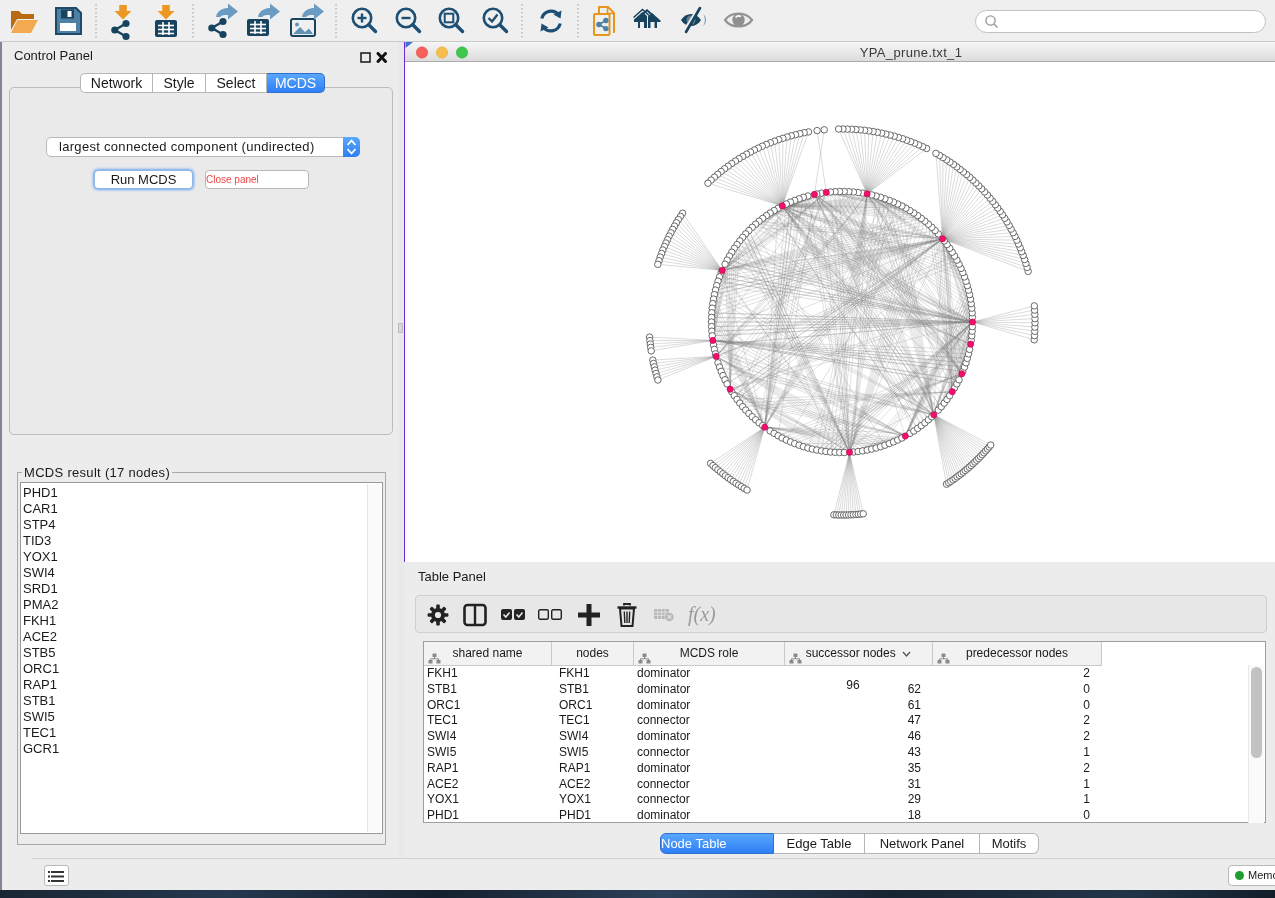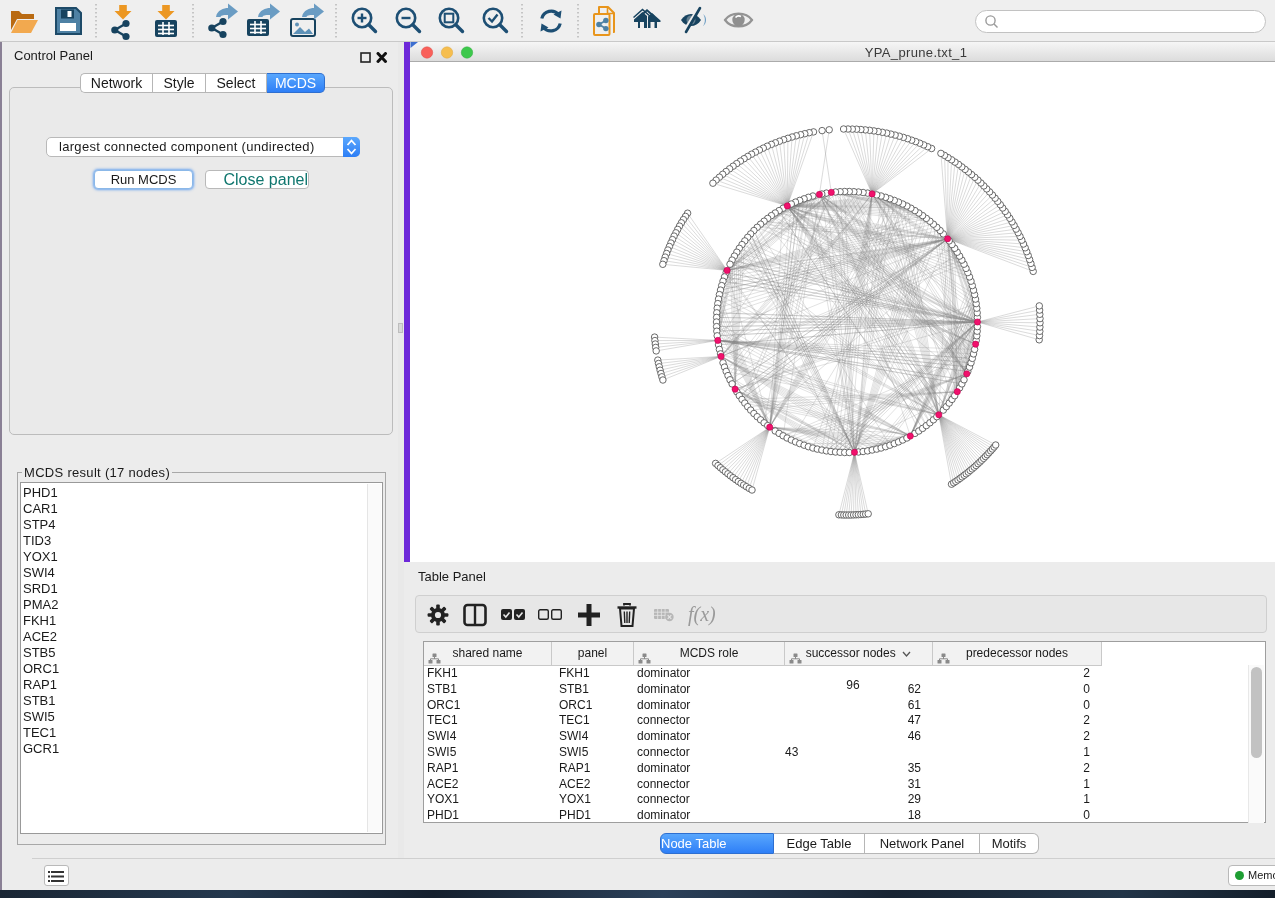--- a/index.html
+++ b/index.html
@@ -179,37 +179,37 @@
     <div class="abs" style="left:12px;top:0;line-height:18px;font-size:13px;letter-spacing:0.3px;color:#1a1a1a;">largest connected component (undirected)</div>
     <div class="abs" style="right:-1px;top:-1px;width:17px;height:20px;background:linear-gradient(#5BA8FD,#2D7EF6);border-radius:0 5px 5px 0;">
       <svg width="17" height="20">
           <path d="M4.5 8 L8.5 3.5 L12.5 8" fill="none" stroke="#fff" stroke-width="1.8"></path>
           <path d="M4.5 12 L8.5 16.5 L12.5 12" fill="none" stroke="#fff" stroke-width="1.8"></path>
         </svg>
     </div>
   </div>
 
   <div class="abs" style="left:92px;top:128px;width:99px;height:19px;background:#fff;border:1px solid #8BB8E8;border-radius:4px;box-shadow:0 0 2.5px 1px rgba(80,150,240,.8);text-align:center;line-height:17px;font-size:13px;color:#1a1a1a;">Run MCDS</div>
-  <div class="abs" style="left:203px;top:128px;width:104px;height:19px;background:#fff;border:1px solid #B9B9B9;border-radius:4px;text-align:right;line-height:17px;font-size:16px;color:#0f766e;">Close panel</div>
+  <div class="abs" style="left:203px;top:128px;width:104px;height:19px;background:#fff;border:1px solid #B9B9B9;border-radius:4px;text-align:left;line-height:17px;font-size:10px;color:#ef4444;">Close panel</div>
 
   <div class="abs" style="left:15px;top:423px;width:369px;height:380px;">
     <fieldset style="border:1px solid #A8A8A8;border-radius:0;width:100%;height:100%;padding:0;">
       <legend style="font-size:13px;letter-spacing:0.3px;color:#1a1a1a;margin-left:4px;padding:0 2px;">MCDS result (17 nodes)</legend>
       <div style="position:absolute;left:3px;top:17px;width:363px;height:352px;background:#fff;border:1px solid #999;">
         <div style="padding:2px 0 0 2px;font-size:13px;line-height:16px;color:#1a1a1a;">PHD1<br>CAR1<br>STP4<br>TID3<br>YOX1<br>SWI4<br>SRD1<br>PMA2<br>FKH1<br>ACE2<br>STB5<br>ORC1<br>RAP1<br>STB1<br>SWI5<br>TEC1<br>GCR1</div>
         <div style="position:absolute;right:1px;top:1px;width:14px;height:348px;background:#FAFAFA;border-left:1px solid #E5E5E5;"></div>
       </div>
     </fieldset>
   </div>
 </div>
 
 <div class="abs" style="left:398px;top:42px;width:6px;height:816px;background:#E9E9E9;"></div>
 <div class="abs" style="left:398px;top:323px;width:5px;height:10px;background:#D8D8D8;border:1px solid #BDBDBD;"></div>
 
-<div class="abs" style="left:404px;top:42px;width:871px;height:520px;background:#fff;border-left:6px solid #6d28d9;text-decoration:underline;">
+<div class="abs" style="left:404px;top:42px;width:871px;height:520px;background:#fff;border-left:1px solid #6d28d9;text-decoration:underline;">
   <div class="abs" style="left:0;top:0;width:871px;height:20px;background:linear-gradient(#F6F6F6,#DCDCDC);border-bottom:1px solid #ABABAB;">
     <svg width="80" height="20" style="position:absolute;left:0;top:0">
       <path d="M0.5 0 L8 0 L0.5 6 Z" fill="#3D6FD0"></path>
     </svg>
     <svg width="80" height="20" style="position:absolute;left:10px;top:0">
       <circle cx="7" cy="10.5" r="5.7" fill="#F9605A" stroke="#DF4943" stroke-width="0.5"></circle>
       <circle cx="27" cy="10.5" r="5.7" fill="#F6BE4F" stroke="#DFA73B" stroke-width="0.5"></circle>
       <circle cx="47" cy="10.5" r="5.7" fill="#3DC84C" stroke="#2DAD3C" stroke-width="0.5"></circle>
     </svg>
     <div class="abs" style="left:356px;top:3px;width:300px;text-align:center;font-size:13px;letter-spacing:0.35px;color:#3a3a3a;">YPA_prune.txt_1</div>
@@ -647,21 +647,21 @@
   </div>
 
   <div class="abs" style="left:19px;top:79px;width:843px;height:182px;background:#fff;border:1px solid #9E9E9E;overflow:hidden;">
     <div style="display:flex;height:24px;font-size:12px;color:#1a1a1a;">
       <div style="position:relative;width:128px;background:#F2F2F2;border-right:1px solid #C9C9C9;border-bottom:1px solid #C9C9C9;text-align:center;line-height:22px;"><span style="position:absolute;left:4px;top:6px;"><svg width="13" height="11" style="vertical-align:-1px">
               <rect x="4.5" y="0.5" width="4" height="3.5" rx="0.5" fill="#8a8a8a"></rect>
               <rect x="0.5" y="7" width="4" height="3.5" rx="0.5" fill="#8a8a8a"></rect>
               <rect x="8.5" y="7" width="4" height="3.5" rx="0.5" fill="#8a8a8a"></rect>
               <path d="M6.5 4 L6.5 6 M2.5 7 L2.5 5.8 L10.5 5.8 L10.5 7" stroke="#8a8a8a" fill="none"></path>
             </svg></span>shared name</div>
-      <div style="width:82px;background:#F2F2F2;border-right:1px solid #C9C9C9;border-bottom:1px solid #C9C9C9;text-align:center;line-height:22px;">panel</div>
+      <div style="width:82px;background:#F2F2F2;border-right:1px solid #C9C9C9;border-bottom:1px solid #C9C9C9;text-align:center;line-height:22px;">nodes</div>
       <div style="position:relative;width:151px;background:#F2F2F2;border-right:1px solid #C9C9C9;border-bottom:1px solid #C9C9C9;text-align:center;line-height:22px;"><span style="position:absolute;left:4px;top:6px;"><svg width="13" height="11" style="vertical-align:-1px">
               <rect x="4.5" y="0.5" width="4" height="3.5" rx="0.5" fill="#8a8a8a"></rect>
               <rect x="0.5" y="7" width="4" height="3.5" rx="0.5" fill="#8a8a8a"></rect>
               <rect x="8.5" y="7" width="4" height="3.5" rx="0.5" fill="#8a8a8a"></rect>
               <path d="M6.5 4 L6.5 6 M2.5 7 L2.5 5.8 L10.5 5.8 L10.5 7" stroke="#8a8a8a" fill="none"></path>
             </svg></span>MCDS role</div>
       <div style="position:relative;width:148px;background:#F2F2F2;border-right:1px solid #C9C9C9;border-bottom:1px solid #C9C9C9;text-align:center;line-height:22px;"><span style="position:absolute;left:4px;top:6px;"><svg width="13" height="11" style="vertical-align:-1px">
               <rect x="4.5" y="0.5" width="4" height="3.5" rx="0.5" fill="#8a8a8a"></rect>
               <rect x="0.5" y="7" width="4" height="3.5" rx="0.5" fill="#8a8a8a"></rect>
               <rect x="8.5" y="7" width="4" height="3.5" rx="0.5" fill="#8a8a8a"></rect>
@@ -709,21 +709,21 @@
       <div style="width:128px;padding-left:3px;">SWI4</div>
       <div style="width:82px;padding-left:7px;">SWI4</div>
       <div style="width:151px;padding-left:3px;">dominator</div>
       <div style="width:148px;text-align:right;padding-right:12px;">46</div>
       <div style="width:169px;text-align:right;padding-right:12px;">2</div>
     </div>
       <div style="display:flex;height:15.8px;font-size:12px;line-height:15.8px;color:#1a1a1a;">
       <div style="width:128px;padding-left:3px;">SWI5</div>
       <div style="width:82px;padding-left:7px;">SWI5</div>
       <div style="width:151px;padding-left:3px;">connector</div>
-      <div style="width:148px;text-align:left;padding-right:12px;">43</div>
+      <div style="width:148px;text-align:right;padding-right:12px;">43</div>
       <div style="width:169px;text-align:right;padding-right:12px;">1</div>
     </div>
       <div style="display:flex;height:15.8px;font-size:12px;line-height:15.8px;color:#1a1a1a;">
       <div style="width:128px;padding-left:3px;">RAP1</div>
       <div style="width:82px;padding-left:7px;">RAP1</div>
       <div style="width:151px;padding-left:3px;">dominator</div>
       <div style="width:148px;text-align:right;padding-right:12px;">35</div>
       <div style="width:169px;text-align:right;padding-right:12px;">2</div>
     </div>
       <div style="display:flex;height:15.8px;font-size:12px;line-height:15.8px;color:#1a1a1a;">

